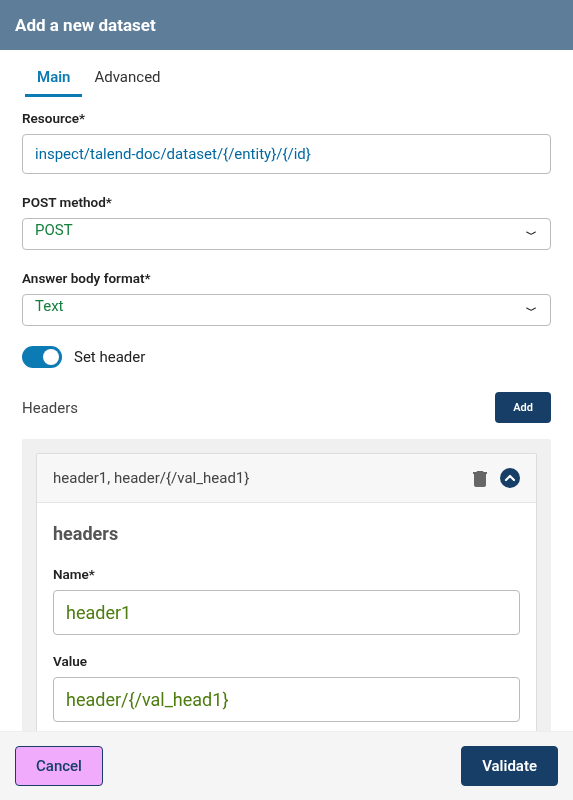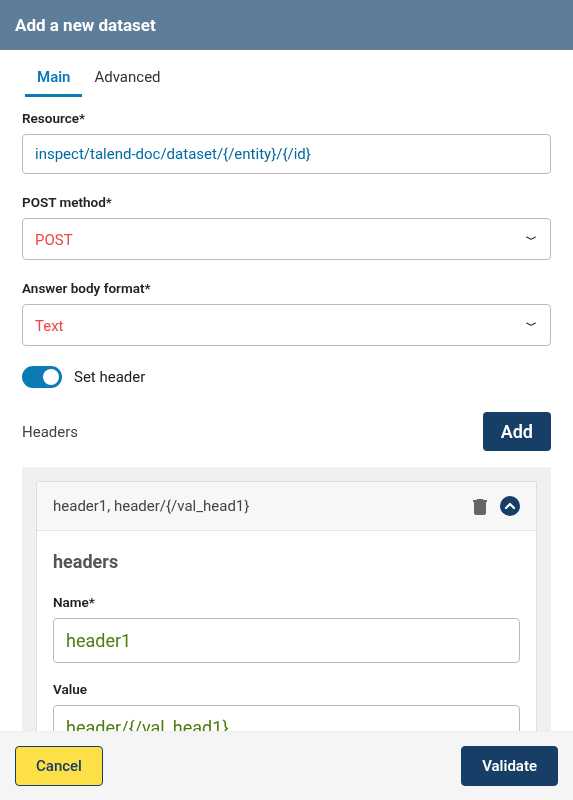--- a/index.html
+++ b/index.html
@@ -50,23 +50,23 @@
       margin-bottom: 20px;
     }
     .select-wrapper {
       position: relative;
       margin-bottom: 20px;
     }
     .select-input {
       width: 100%;
       border: 1px solid #bbb;
       border-radius: 4px;
-      padding: 12px 36px 10px 12px;
-      font-size: 15px;
-      color: #ef4444;
+      padding: 2px 36px 10px 12px;
+      font-size: 15px;
+      color: #15803d;
       background: #fff;
       appearance: none;
       cursor: pointer;
     }
     .select-caret {
       position: absolute;
       right: 14px;
       top: 50%;
       transform: translateY(-50%);
       pointer-events: none;
@@ -108,21 +108,21 @@
     .headers-title {
       font-size: 15px;
       color: #444;
     }
     .btn-add {
       background: #163e66;
       color: #fff;
       border: none;
       padding: 9px 18px;
       border-radius: 4px;
-      font-size: 18px;
+      font-size: 11px;
       font-weight: 600;
       cursor: pointer;
     }
     .headers-panel {
       background: #f0f0f0;
       border-radius: 2px;
       padding: 14px;
     }
     .header-item {
       background: #fff;
@@ -182,21 +182,21 @@
       align-items: center;
       border-top: 1px solid #eee;
     }
     .btn {
       border-radius: 4px;
       padding: 10px 20px;
       font-size: 15px;
       cursor: pointer;
     }
     .btn-outline-primary {
-      background: #fde047;
+      background: #f0abfc;
       color: #163e66;
       border: 1px solid #163e66;
       font-weight: 500;
     }
     .btn-primary {
       background: #163e66;
       color: #fff;
       border: 1px solid #163e66;
       font-weight: 600;
     }

